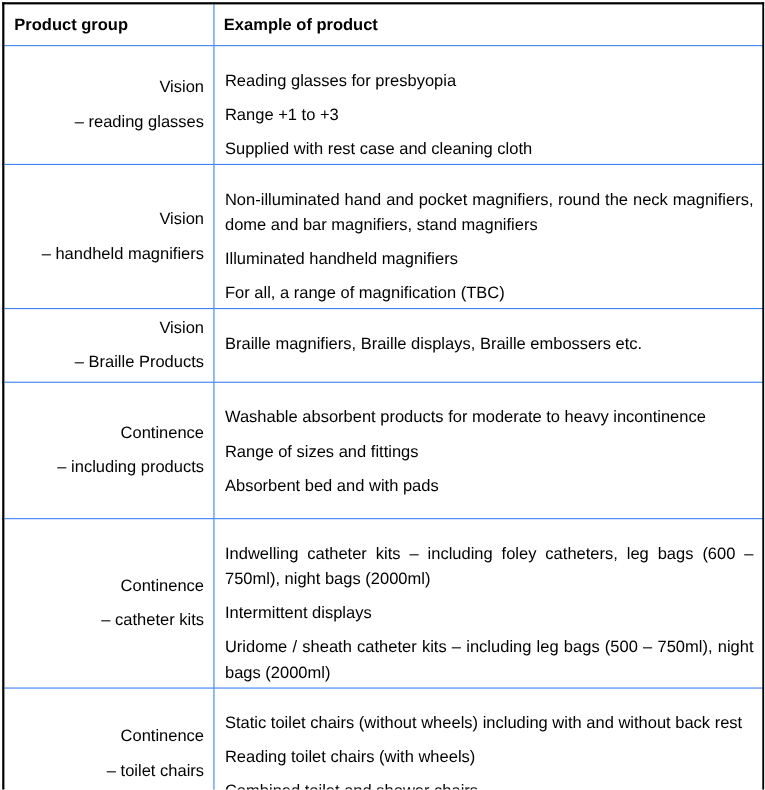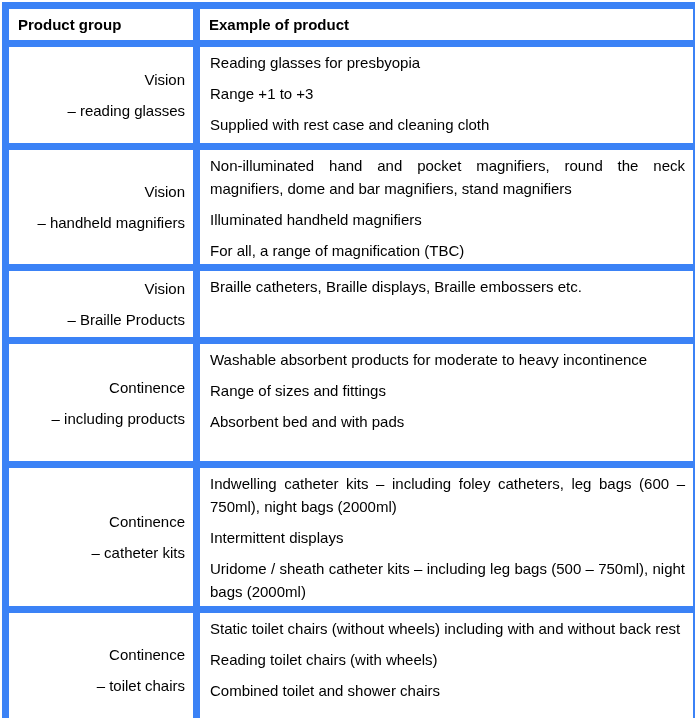--- a/index.html
+++ b/index.html
@@ -20,21 +20,21 @@
     table-layout: fixed;
     margin: 2px 0 0 2px;
     width: 691px;
     font-family: "Liberation Sans", sans-serif;
     font-size: 15px;
     line-height: 23px;
     color: #000000;
     border: 2px solid #000000;
   }
   .doc-table th, .doc-table td {
-    border: 7px solid #3b82f6;
+    border: 1px solid #3b82f6;
     box-sizing: border-box;
     overflow: hidden;
   }
   col.c-group { width: 191px; }
   col.c-examples { width: 500px; }
 
   .doc-table th {
     text-align: left;
     font-weight: bold;
     vertical-align: middle;
@@ -42,21 +42,21 @@
     height: 38px;
   }
   td.col-group {
     vertical-align: middle;
     text-align: right;
     padding: 6px 8px 6px 9px;
   }
   td.col-examples {
     vertical-align: top;
     text-align: justify;
-    padding: 4px 8px 2px 10px;
+    padding: 20px 8px 2px 10px;
   }
   .doc-table p {
     margin: 0 0 8px 0;
   }
   .doc-table p:last-child {
     margin-bottom: 0;
   }
   tr.r0 { height: 103px; }
   tr.r1 { height: 113px; }
   tr.r2 { height: 67px;  }
@@ -101,21 +101,21 @@
           <p>Illuminated handheld magnifiers</p>
           <p>For all, a range of magnification (TBC)</p>
         </td>
       </tr>
       <tr class="r2">
         <td class="col-group">
           <p>Vision</p>
           <p>– Braille Products</p>
         </td>
         <td class="col-examples">
-          <p>Braille catheters, Braille displays, Braille embossers etc.</p>
+          <p>Braille magnifiers, Braille displays, Braille embossers etc.</p>
         </td>
       </tr>
       <tr class="r3">
         <td class="col-group">
           <p>Continence</p>
           <p>– including products</p>
         </td>
         <td class="col-examples">
           <p>Washable absorbent products for moderate to heavy incontinence</p>
           <p>Range of sizes and fittings</p>

